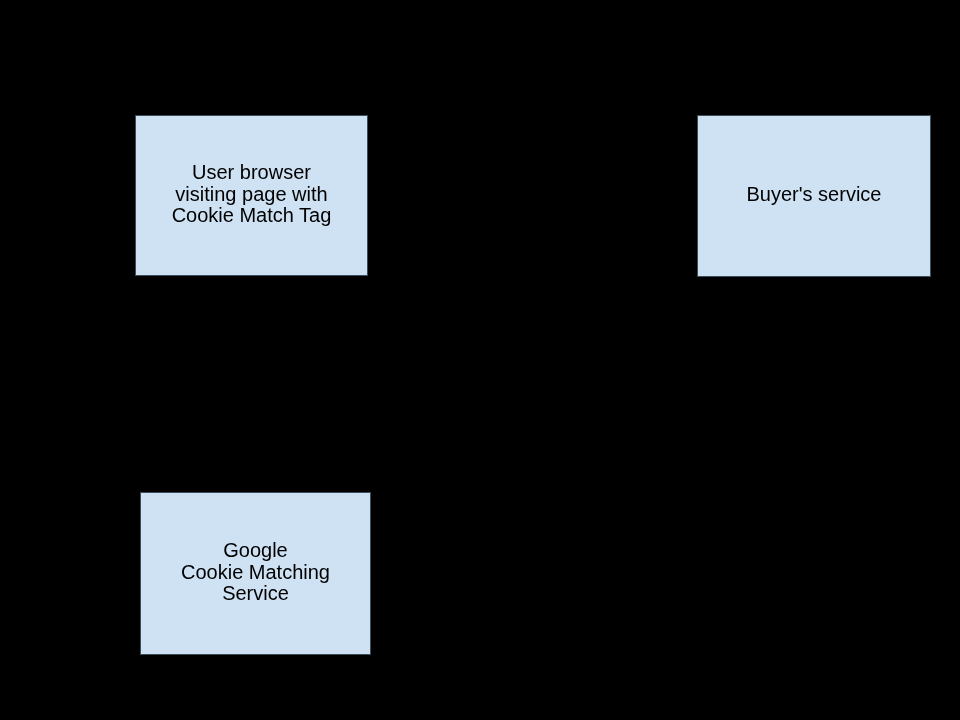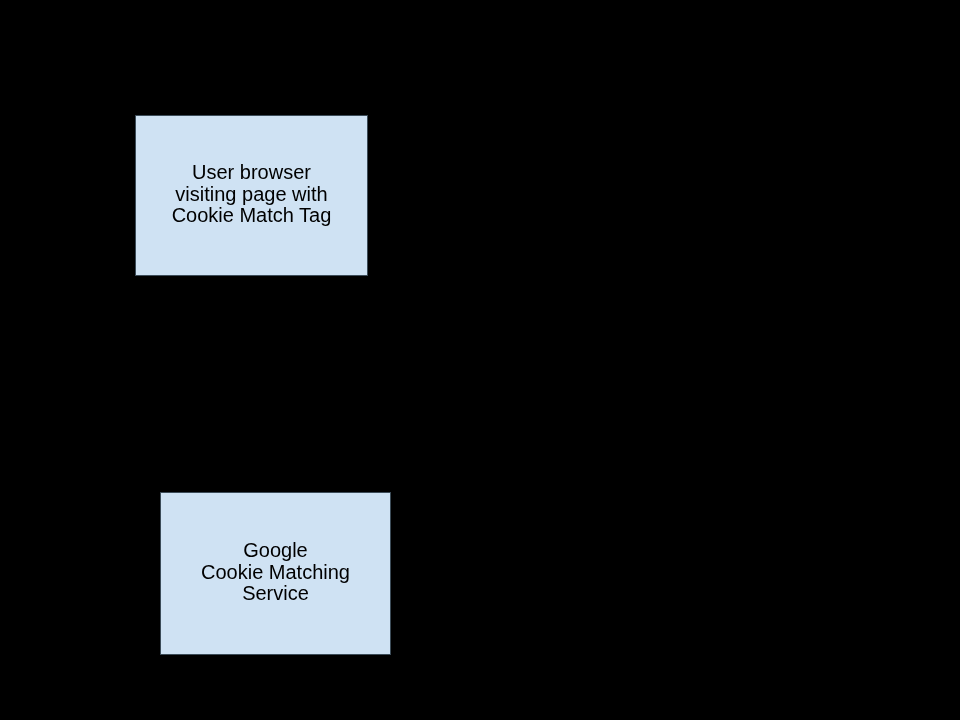--- a/index.html
+++ b/index.html
@@ -44,34 +44,36 @@
     left: 697px;
     top: 115px;
     width: 234px;
     height: 162px;
   }
   .node-google-cms {
     left: 140px;
     top: 492px;
     width: 231px;
     height: 163px;
-    margin-left: 20px;
   }
 </style>
 </head>
 <body>
 
 <div class="canvas">
 
   <div class="node node-user-browser">
     <span class="node-label">User browser
 visiting page with
 Cookie Match Tag</span>
   </div>
 
+  <div class="node node-buyers-service">
+    <span class="node-label">Buyer's service</span>
+  </div>
 
   <div class="node node-google-cms">
     <span class="node-label">Google
 Cookie Matching
 Service</span>
   </div>
 
 </div>
 
 </body></html>

